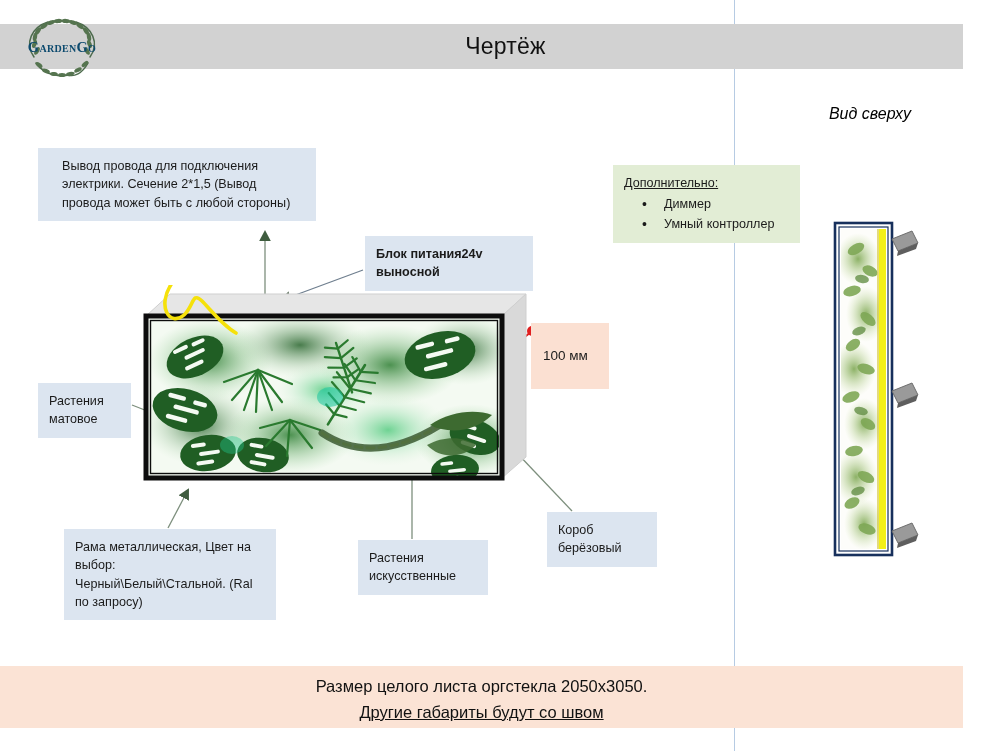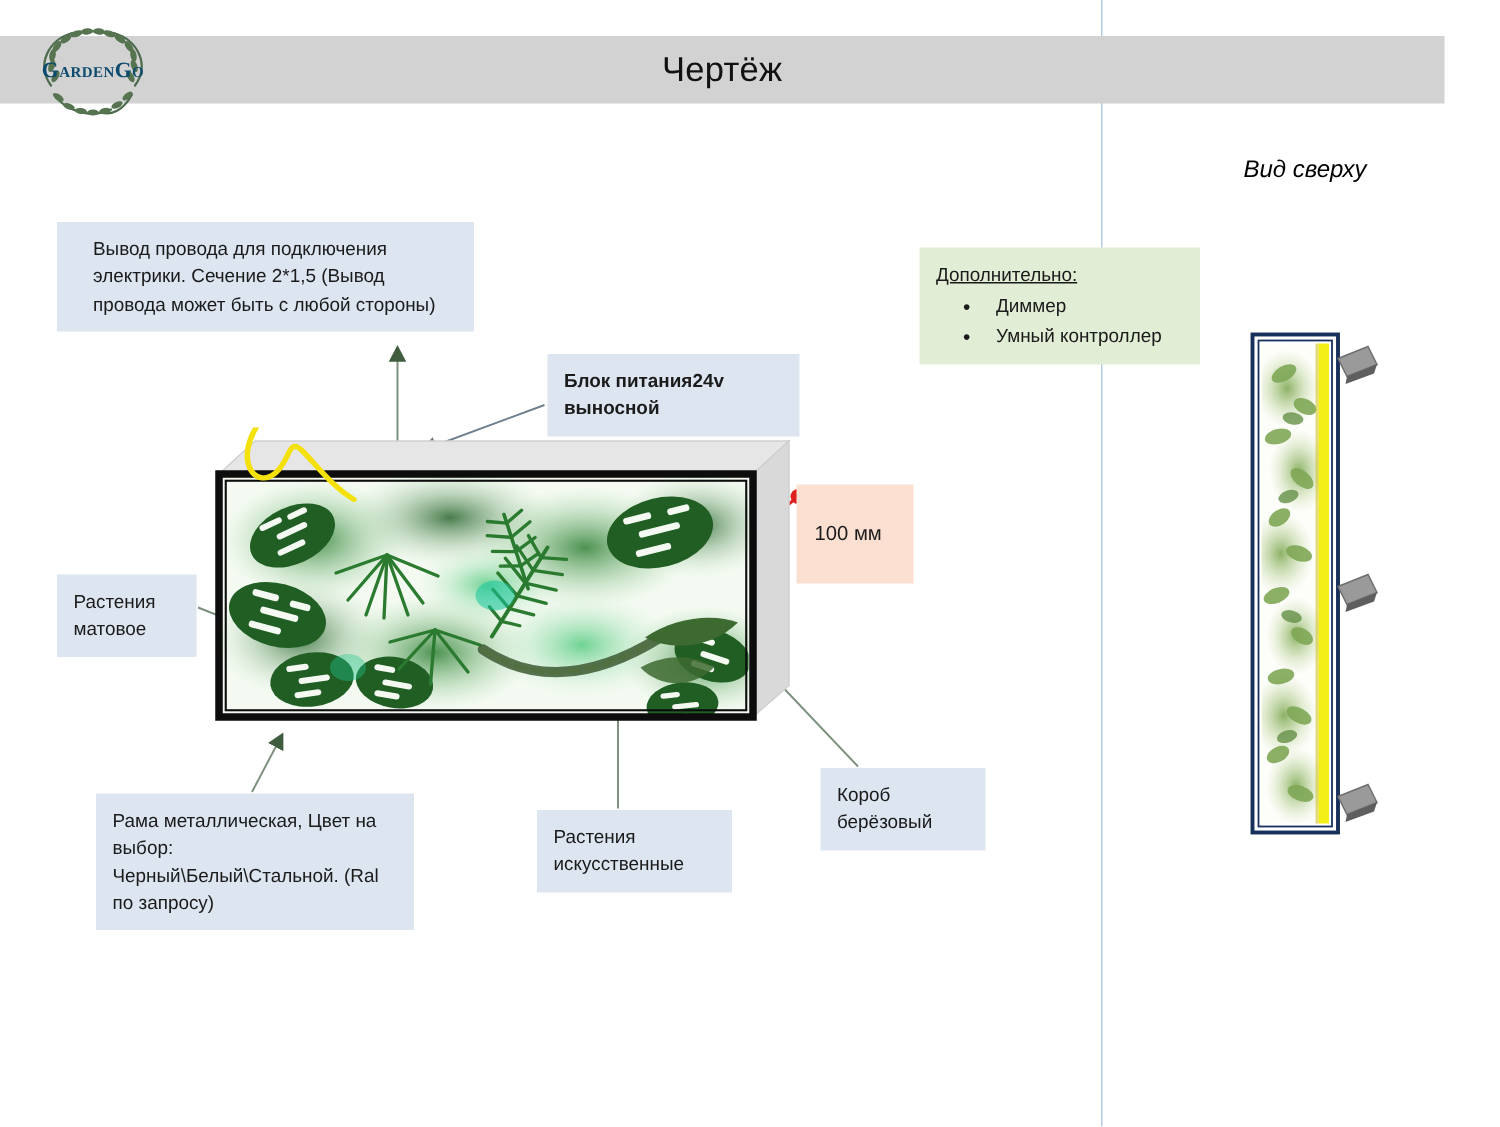--- a/index.html
+++ b/index.html
@@ -44,20 +44,21 @@
     position: absolute;
     left: 0;
     top: 24px;
     width: 963px;
     height: 45px;
     line-height: 45px;
     text-align: center;
     font-size: 23px;
     color: #111;
     letter-spacing: .2px;
+    padding-left: 24px;
   }
 
   
   .logo {
     position: absolute;
     left: 14px;
     top: 13px;
     width: 96px;
     height: 70px;
   }
@@ -505,14 +506,18 @@
 
 
   <div class="callout" id="c-acrylic">Растения матовое</div>
 
   <div class="callout" id="c-frame">Рама металлическая, Цвет на выбор: Черный\Белый\Стальной. (Ral по запросу)</div>
 
   <div class="callout" id="c-box">Короб берёзовый</div>
 
   <div class="callout" id="c-plants">Растения искусственные</div>
 
+  <div class="bottom-banner">
+    <div class="l1">Размер целого листа оргстекла 2050х3050.</div>
+    <div class="l2">Другие габариты будут со швом</div>
+  </div>
 
 </div>
 
 </body></html>

